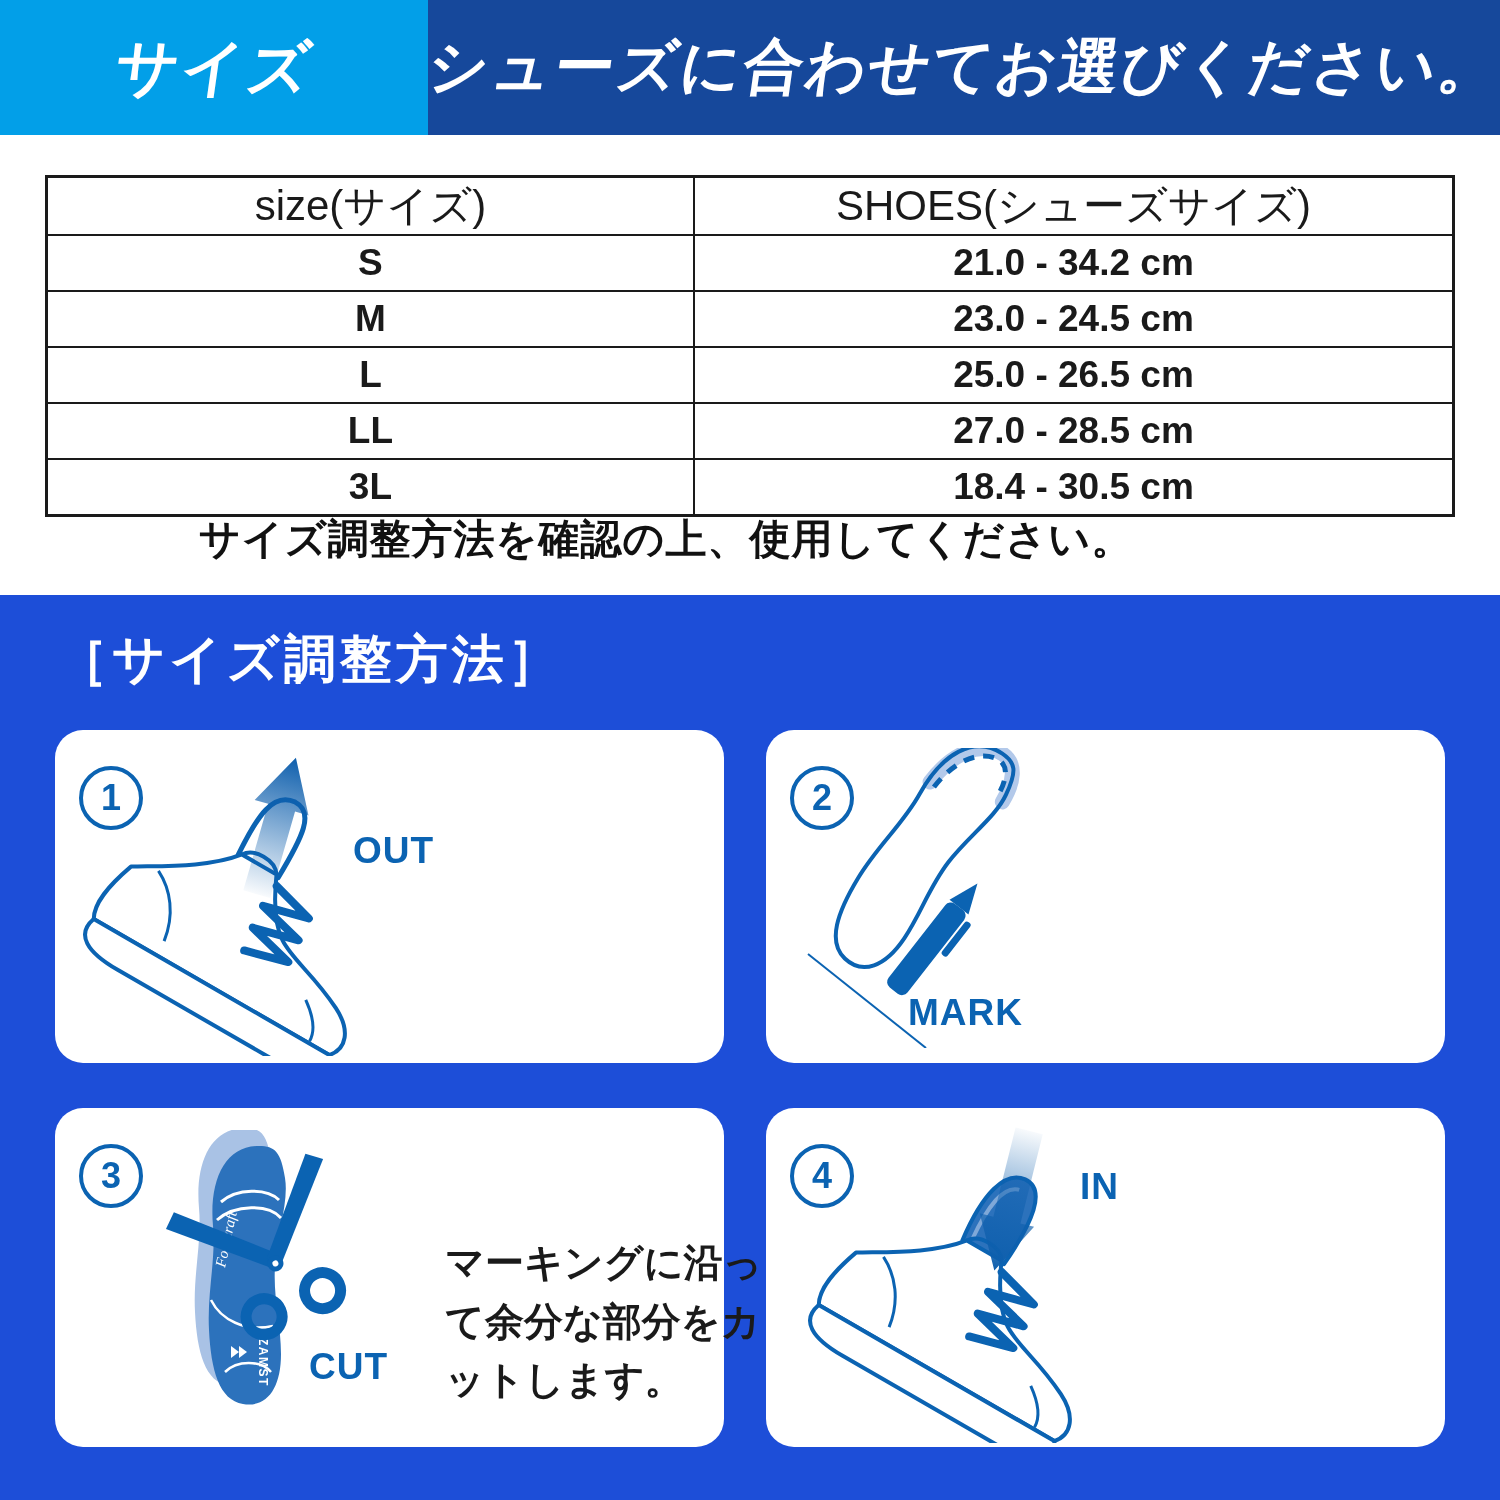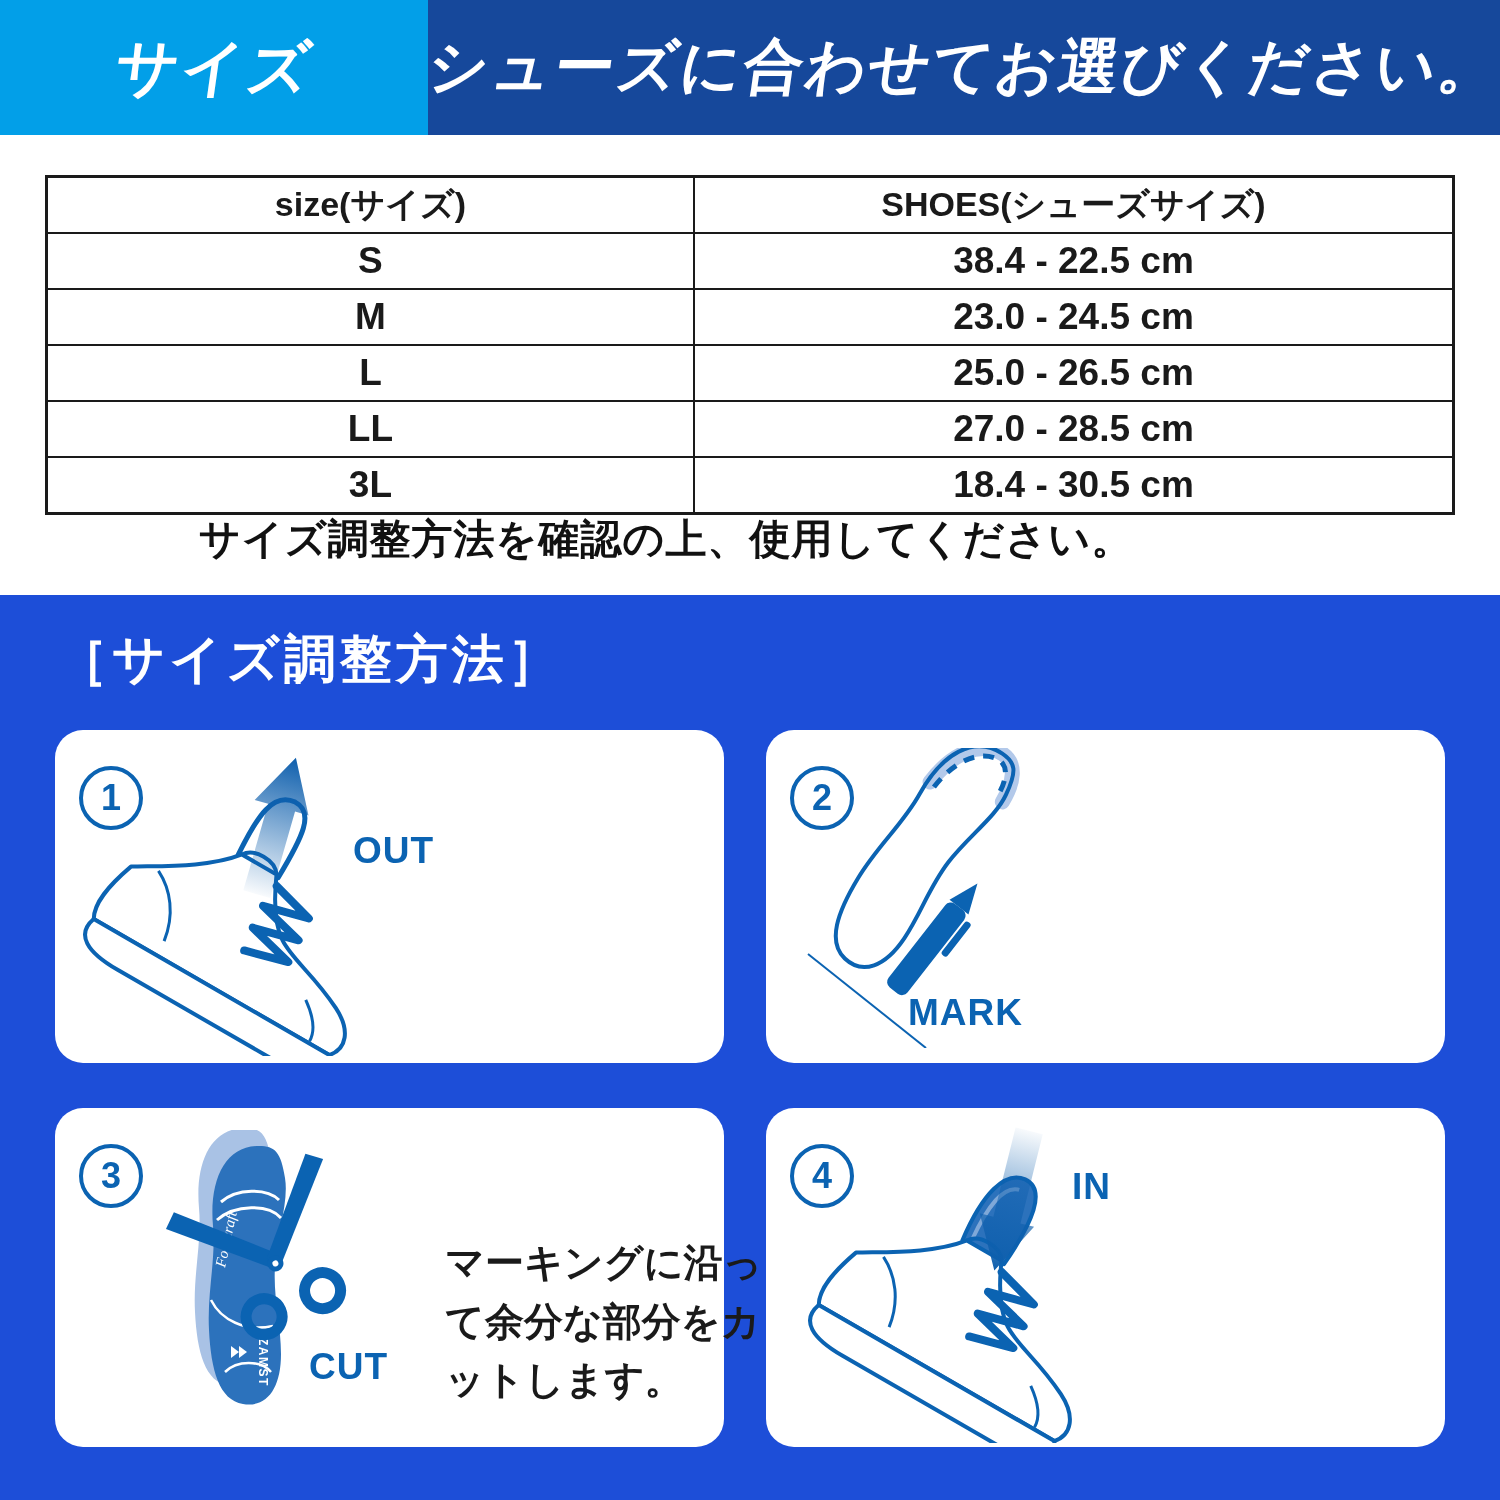--- a/index.html
+++ b/index.html
@@ -16,21 +16,21 @@
   
   .size-table{
     position:absolute;left:45px;top:175px;width:1410px;height:326px;
     border-collapse:collapse;table-layout:fixed;color:#1a1a1a;
   }
   .size-table th,.size-table td{
     border:2px solid #1a1a1a;text-align:center;vertical-align:middle;
     font-weight:600;padding:0;height:54px;
   }
   .size-table{border:3px solid #1a1a1a;}
-  .size-table th{font-size:34px;font-weight:700;}
+  .size-table th{font-size:42px;font-weight:400;}
   .size-table td{font-size:37px;}
   .col-size{width:46%;}
   .col-shoes{width:54%;}
   
   .note{
     position:absolute;left:0;top:512px;width:1332px;text-align:center;
     font-size:41px;font-weight:bold;color:#111111;letter-spacing:1px;
   }
   
   .section{position:absolute;left:0;top:595px;width:1500px;height:905px;background:#1d4ed8;}
@@ -48,21 +48,21 @@
   }
   .step-label{
     position:absolute;color:#0B63B2;font-size:37px;font-weight:bold;letter-spacing:1px;
   }
   .step-text{
     position:absolute;color:#1a1a1a;font-weight:bold;line-height:1.5;
   }
   .c1-label{left:298px;top:100px;}
   .c2-label{left:142px;top:262px;}
   .c3-label{left:254px;top:238px;text-align:center;}
-  .c4-label{left:306px;top:58px;}
+  .c4-label{left:314px;top:58px;}
   .c1-text{left:345px;top:118px;width:340px;font-size:39px;}
   .c2-text{left:322px;top:50px;width:345px;font-size:38px;line-height:1.42;}
   .c3-text{left:345px;top:126px;width:340px;font-size:39px;margin-left:45px;}
   .c4-text{left:262px;top:142px;width:400px;font-size:39px;}
   .illo{position:absolute;}
 </style>
 </head>
 <body>
 
 <div class="page">
@@ -77,21 +77,21 @@
   </div>
 
   <table class="size-table">
     <tbody>
         <tr>
       <th class="col-size">size(サイズ)</th>
       <th class="col-shoes">SHOES(シューズサイズ)</th>
     </tr>
     <tr>
       <td>S</td>
-      <td>38.4 - 22.5 cm</td>
+      <td>21.0 - 34.2 cm</td>
     </tr>
     <tr>
       <td>M</td>
       <td>23.0 - 24.5 cm</td>
     </tr>
     <tr>
       <td>L</td>
       <td>25.0 - 26.5 cm</td>
     </tr>
     <tr>

